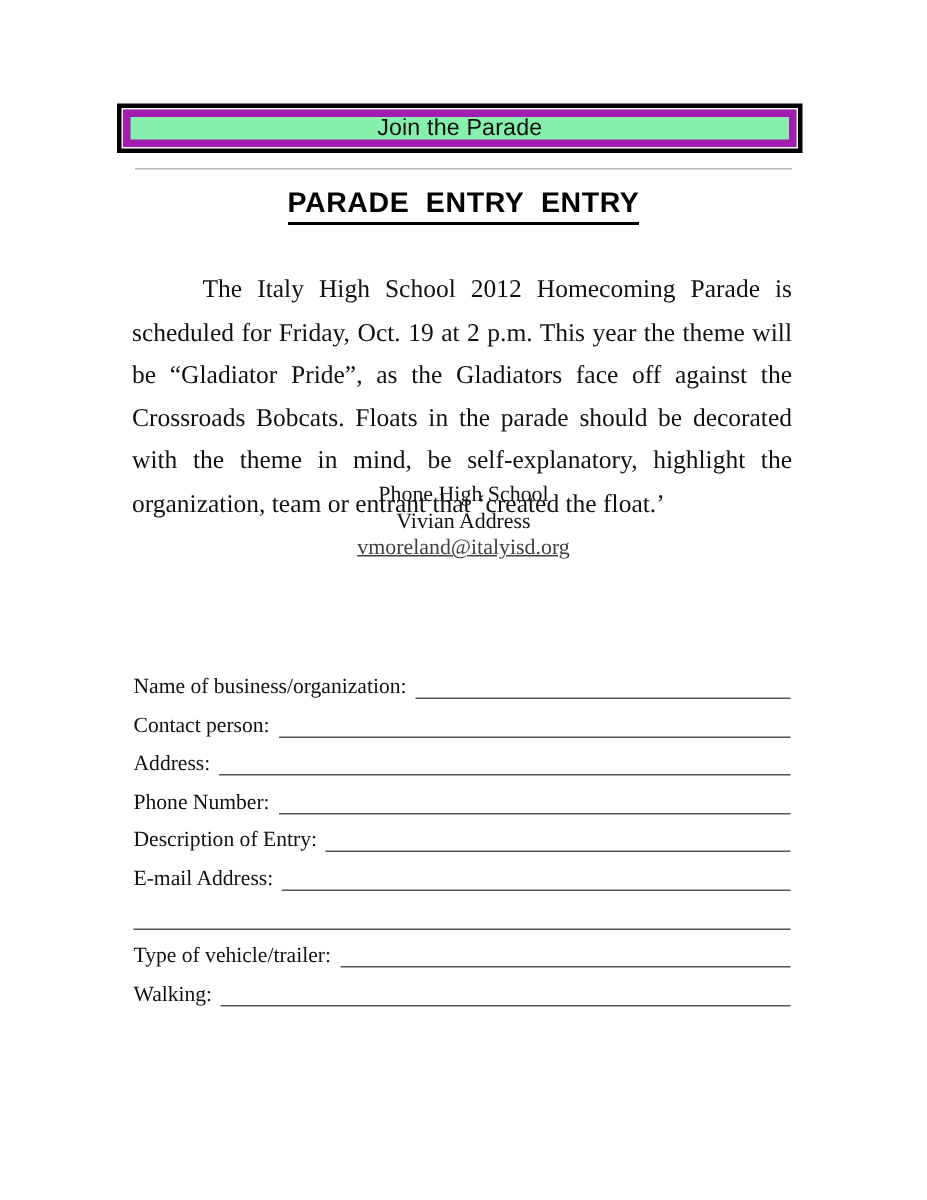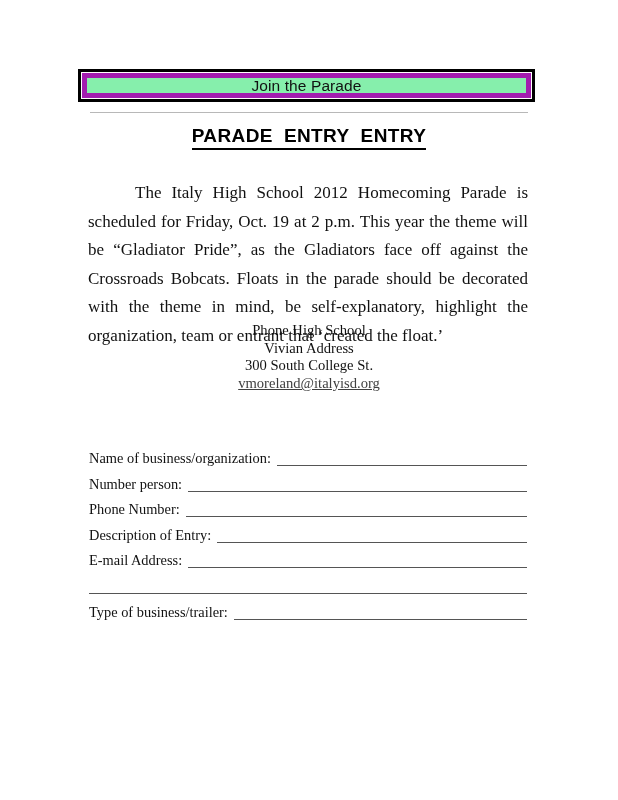--- a/index.html
+++ b/index.html
@@ -169,36 +169,39 @@
 
   <div class="form-title">
     <span class="u"><span>PARADE</span><span class="wsp"></span><span>ENTRY</span><span class="wsp"></span><span>ENTRY</span></span>
   </div>
 
   <p class="intro">The Italy High School 2012 Homecoming Parade is scheduled for Friday, Oct. 19 at 2 p.m. This year the theme will be “Gladiator Pride”, as the Gladiators face off against the Crossroads Bobcats. Floats in the parade should be decorated with the theme in mind, be self-explanatory, highlight the organization, team or entrant that ‘created the float.’</p>
 
   <div class="contact">
     <div>Phone High School</div>
     <div>Vivian Address</div>
-    <div>300 South College St.</div>
     <div><span class="contact-email">vmoreland@italyisd.org</span></div>
   </div>
 
   <div class="fields">
 
     <div class="field-row">
       <span class="field-label">Name of business/organization:</span>
       <span class="field-line"></span>
     </div>
 
     <div class="field-row">
-      <span class="field-label">Number person:</span>
-      <span class="field-line"></span>
-    </div>
-
+      <span class="field-label">Contact person:</span>
+      <span class="field-line"></span>
+    </div>
+
+    <div class="field-row">
+      <span class="field-label">Address:</span>
+      <span class="field-line"></span>
+    </div>
 
     <div class="field-row">
       <span class="field-label">Phone Number:</span>
       <span class="field-line"></span>
     </div>
 
     <div class="field-row">
       <span class="field-label">Description of Entry:</span>
       <span class="field-line"></span>
     </div>
@@ -206,21 +209,25 @@
     <div class="field-row">
       <span class="field-label">E-mail Address:</span>
       <span class="field-line"></span>
     </div>
 
     <div class="field-row-full">
       <span class="field-line"></span>
     </div>
 
     <div class="field-row">
-      <span class="field-label">Type of business/trailer:</span>
-      <span class="field-line"></span>
-    </div>
-
+      <span class="field-label">Type of vehicle/trailer:</span>
+      <span class="field-line"></span>
+    </div>
+
+    <div class="field-row">
+      <span class="field-label">Walking:</span>
+      <span class="field-line"></span>
+    </div>
 
 
   </div>
 
 </div>
 
 </body></html>

